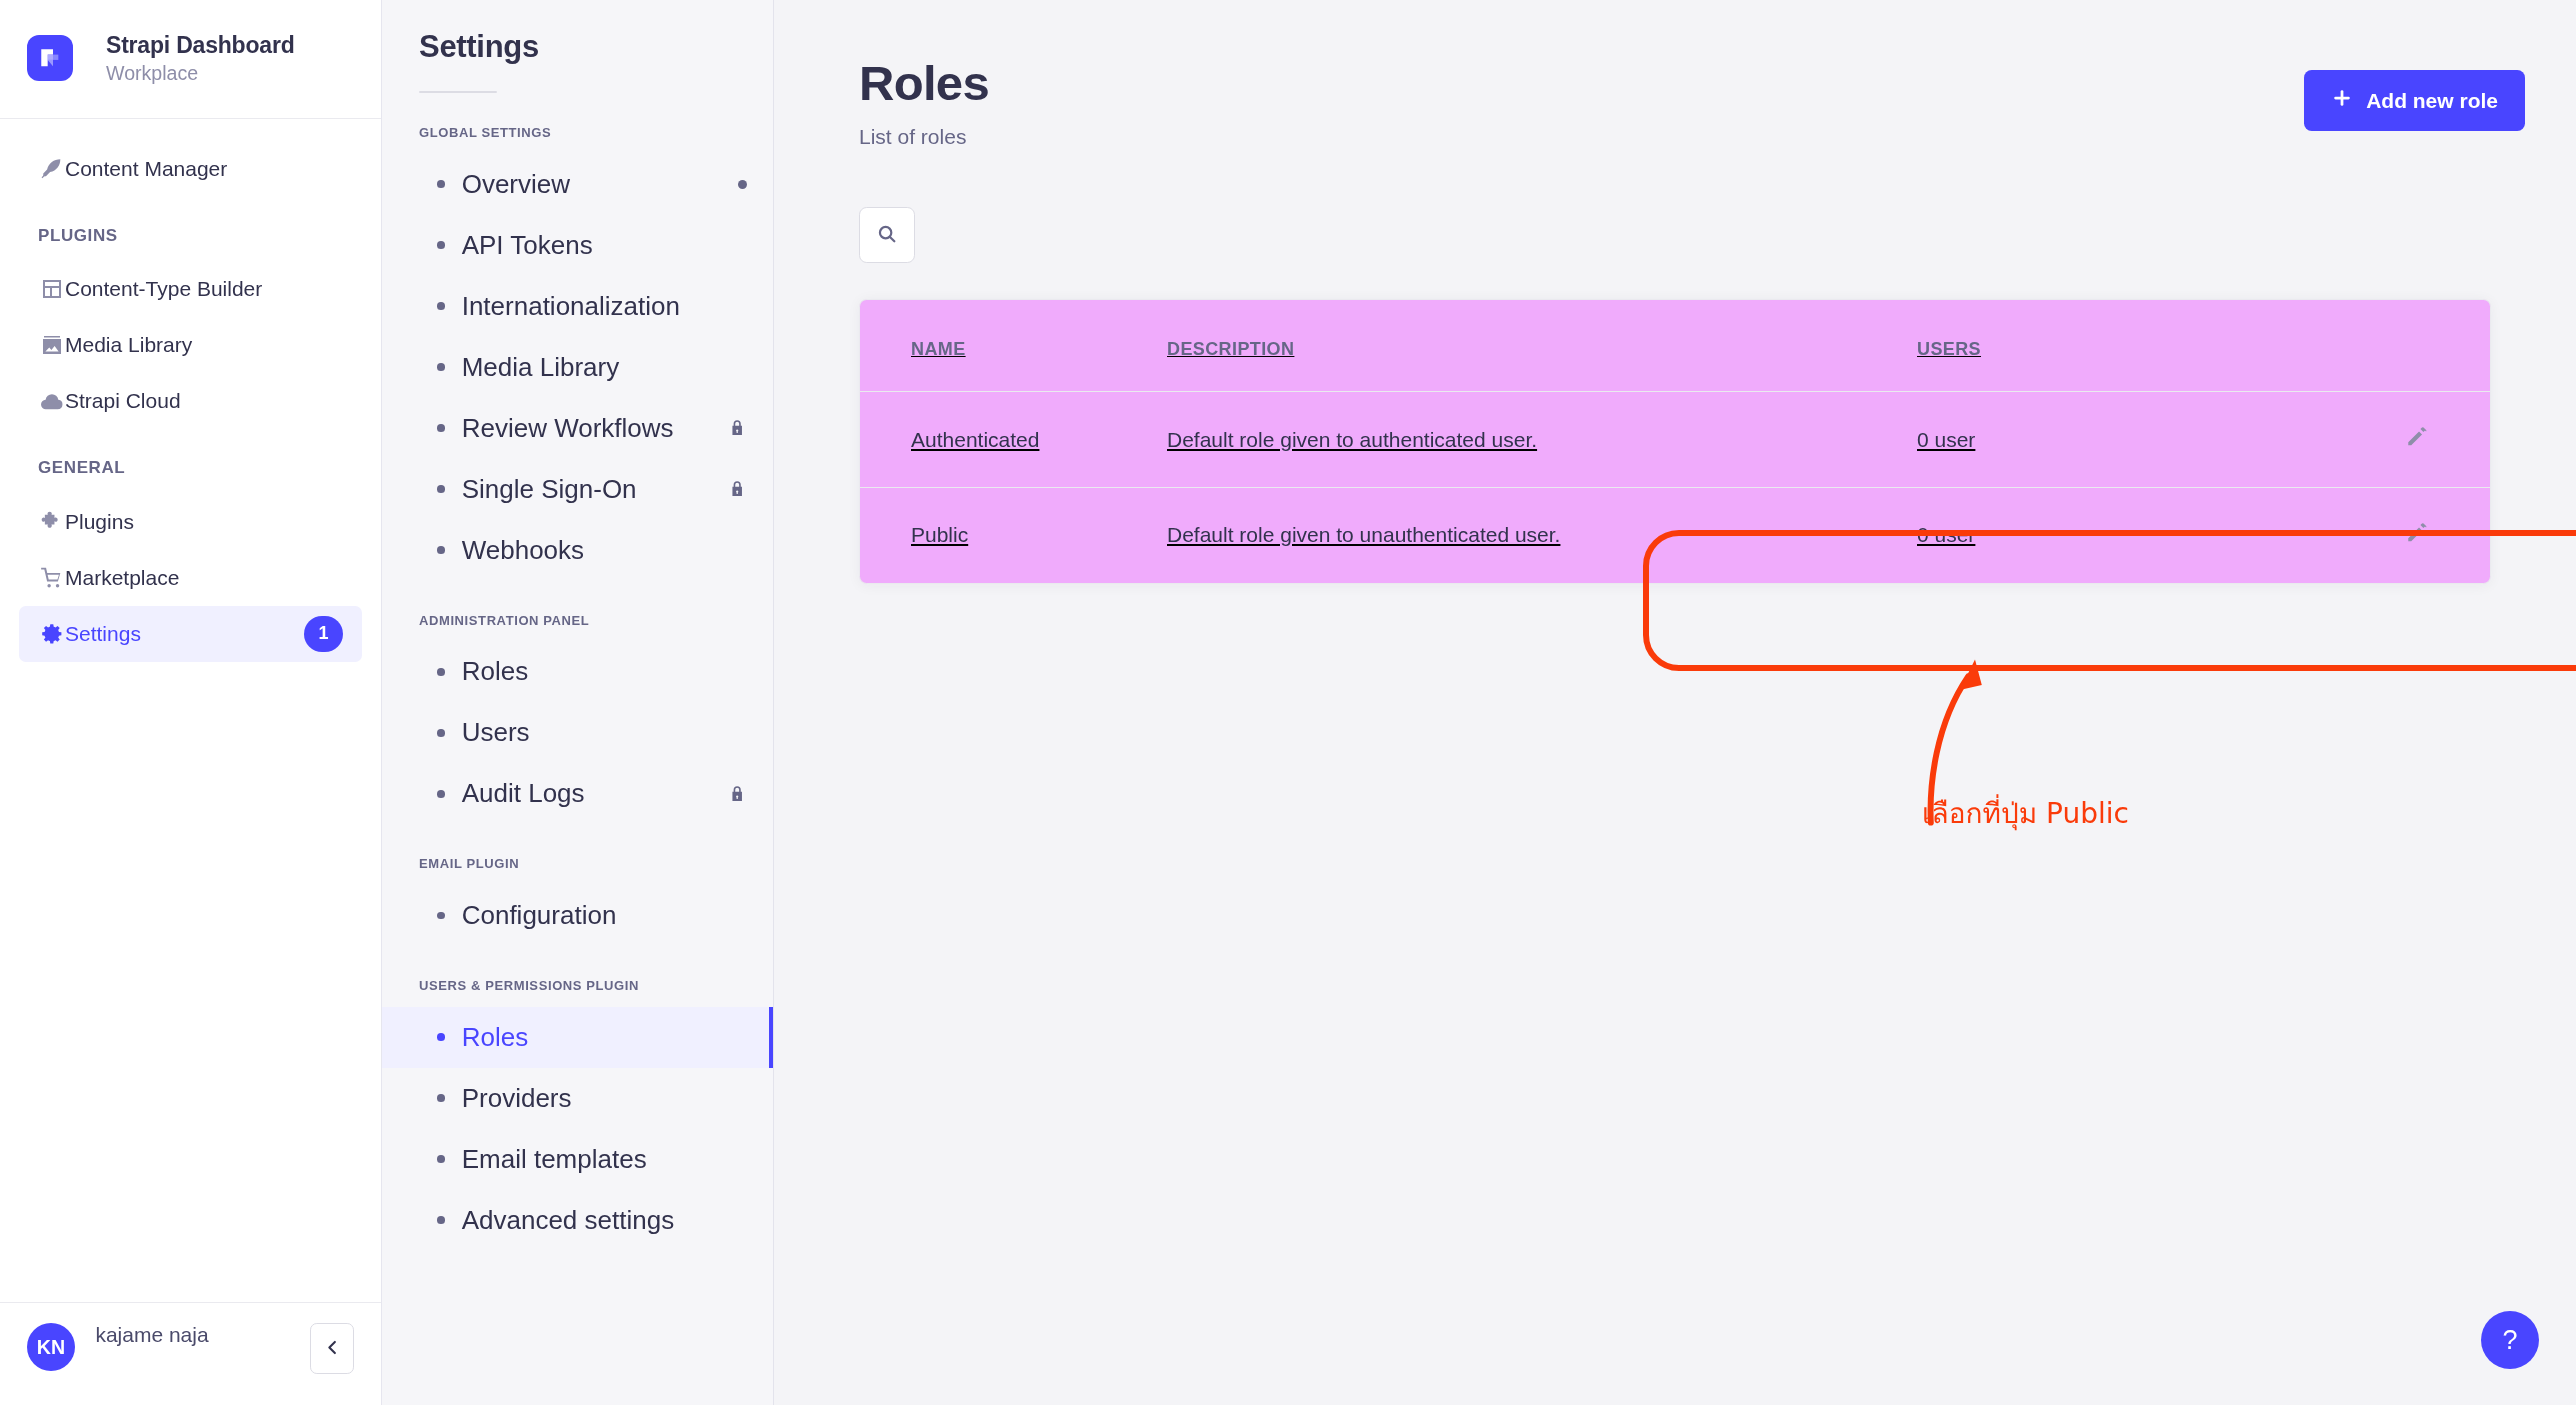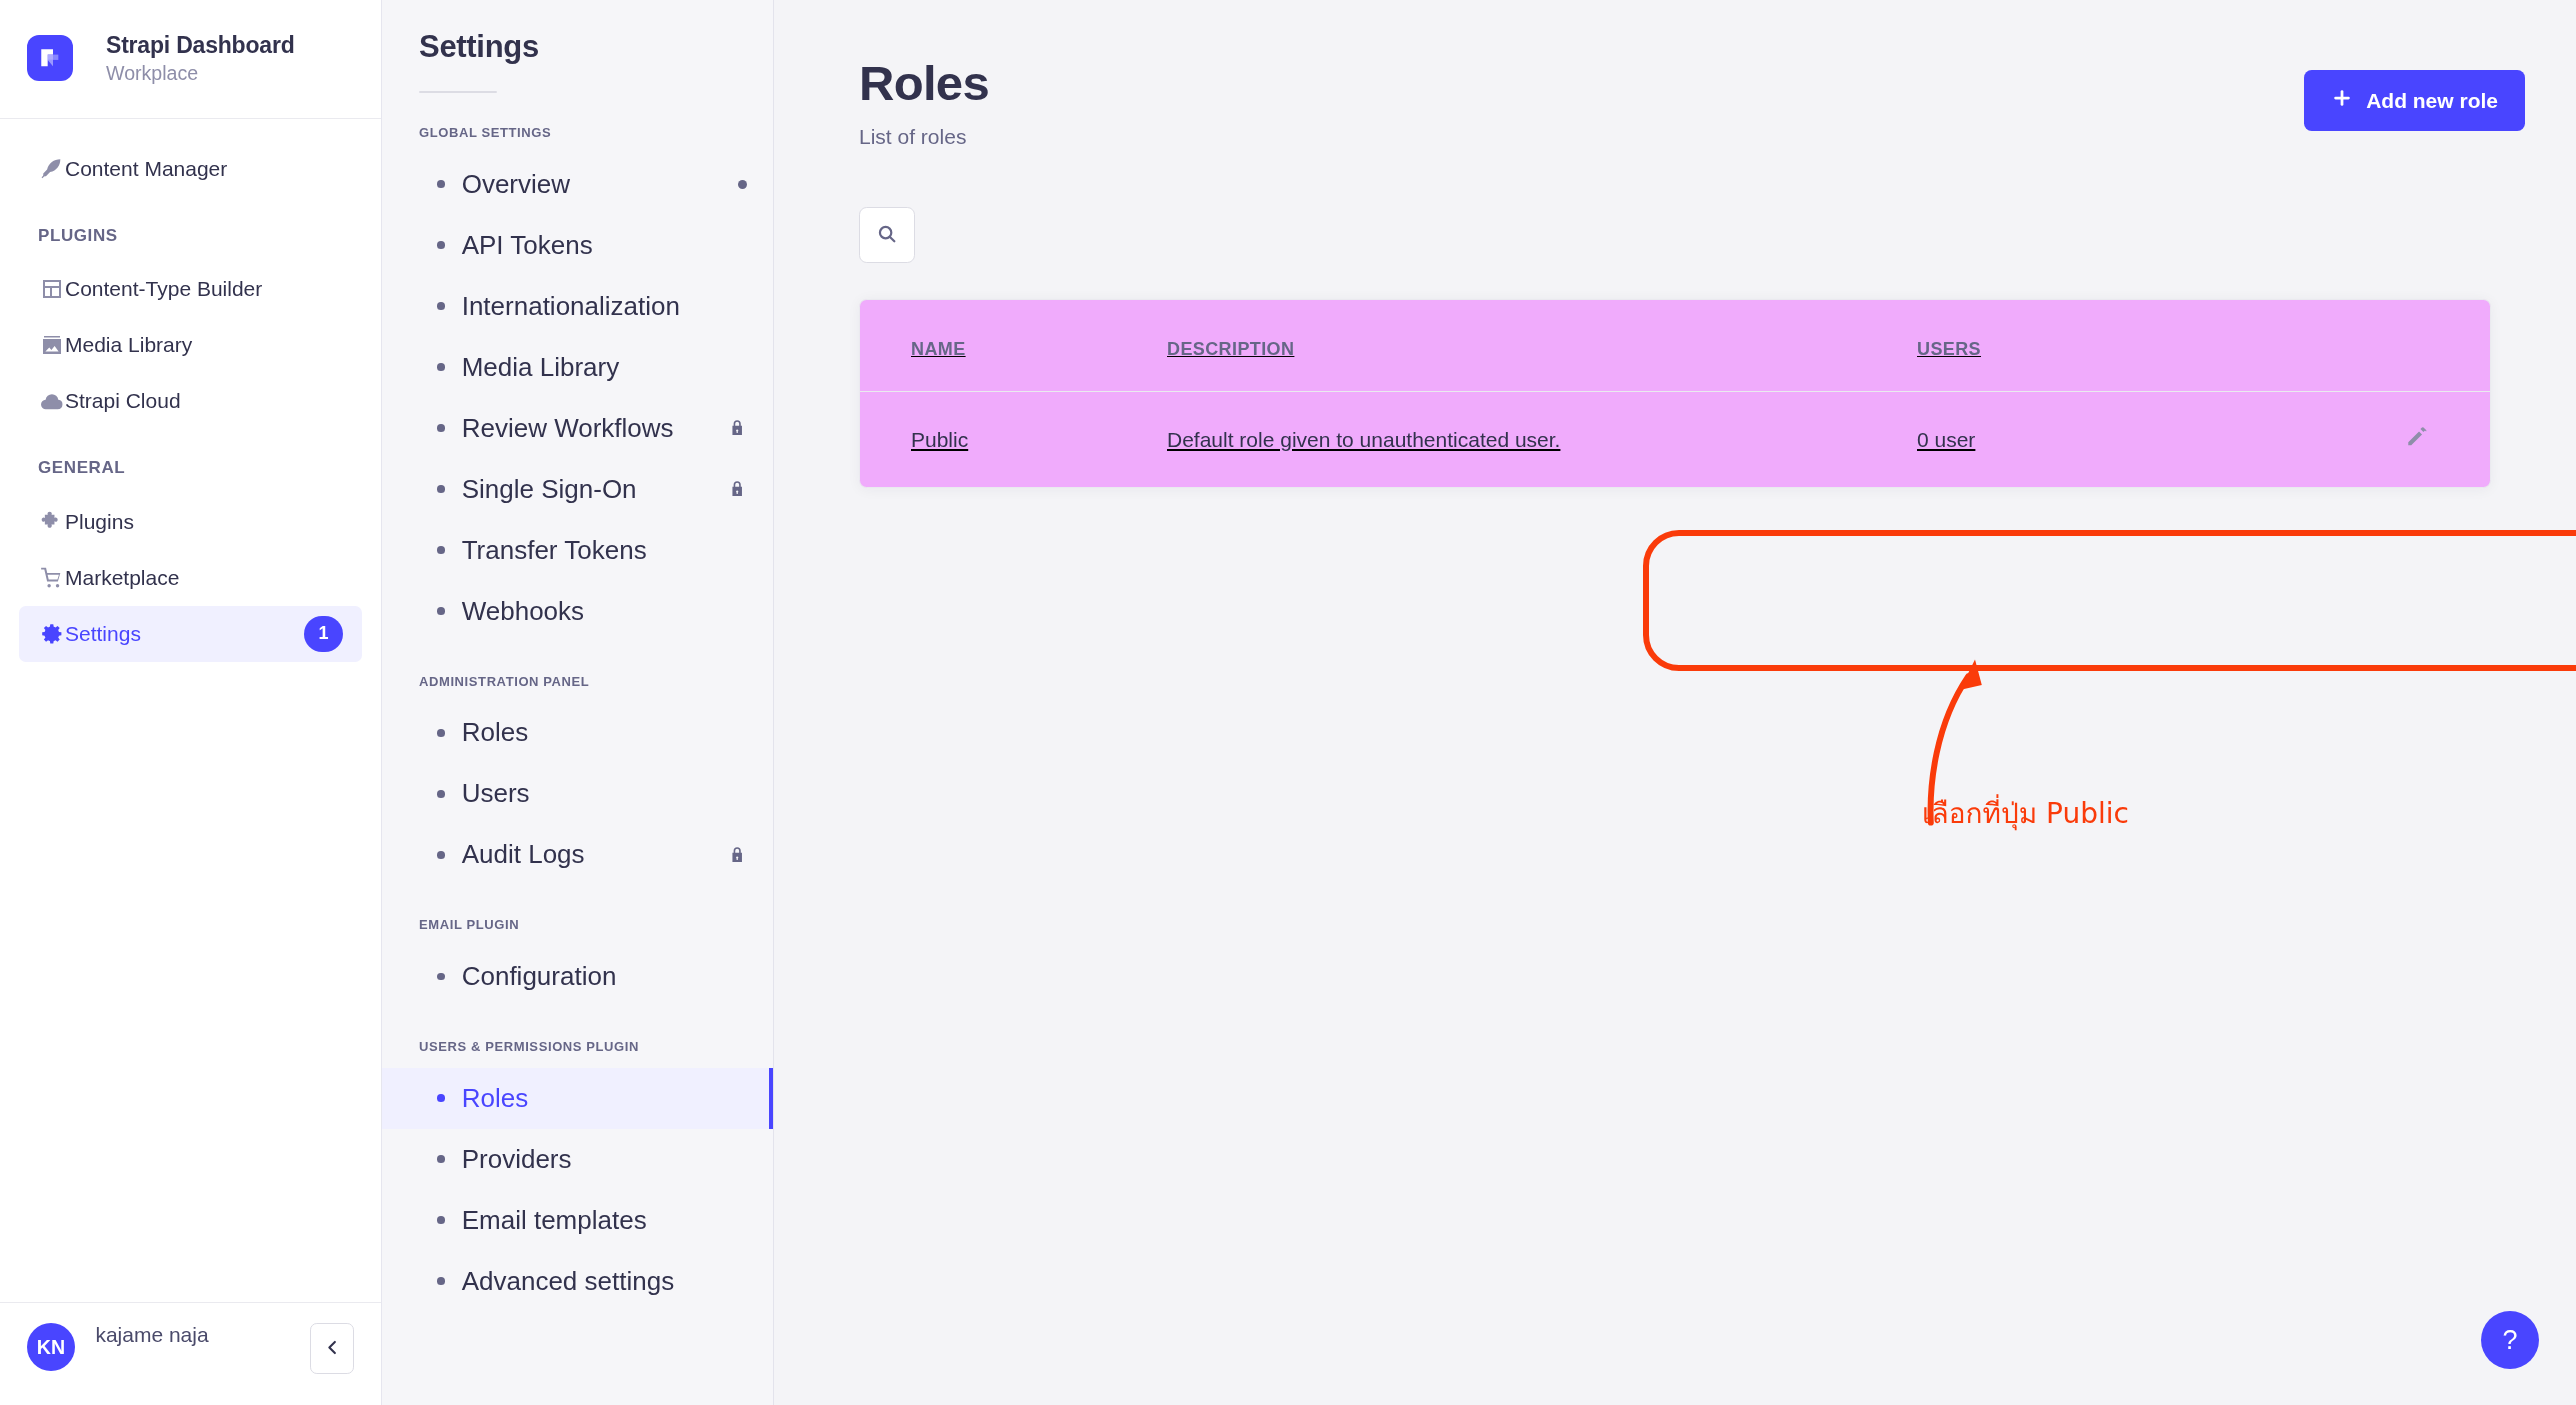--- a/index.html
+++ b/index.html
@@ -348,24 +348,20 @@
     <div class="sub-item">
       <span class="sub-bullet"></span>
       <span class="sub-item-label">Single Sign-On</span>
       <span class="sub-trail">
         <svg width="20.4" height="20.4" viewBox="0 0 24 24" fill="#666687" aria-hidden="true">
           <path d="M12 2.6a4.2 4.2 0 0 0-4.2 4.2v2.3H6.4v11h11.2v-11h-1.4V6.8A4.2 4.2 0 0 0 12 2.6zm0 1.9a2.3 2.3 0 0 1 2.3 2.3v2.3H9.7V6.8A2.3 2.3 0 0 1 12 4.5zm0 9.1a1.3 1.3 0 0 1 .7 2.4v1.6h-1.4v-1.6a1.3 1.3 0 0 1 .7-2.4z"></path>
         </svg>
       </span>
     </div>
 
-    <div class="sub-item">
-      <span class="sub-bullet"></span>
-      <span class="sub-item-label">Transfer Tokens</span>
-    </div>
 
     <div class="sub-item">
       <span class="sub-bullet"></span>
       <span class="sub-item-label">Webhooks</span>
     </div>
 
     <div class="sub-group-label">ADMINISTRATION PANEL</div>
 
     <div class="sub-item">
       <span class="sub-bullet"></span>
@@ -449,20 +445,32 @@
       <table>
         <thead>
           <tr>
             <th class="col-name">NAME</th>
             <th class="col-desc">DESCRIPTION</th>
             <th class="col-users">USERS</th>
             <th class="col-act"></th>
           </tr>
         </thead>
         <tbody>
+          <tr>
+            <td class="col-name">Authenticated</td>
+            <td class="col-desc">Default role given to authenticated user.</td>
+            <td class="col-users">0 user</td>
+            <td class="col-act">
+              <span>
+                <svg width="25.6" height="25.6" viewBox="0 0 24 24" fill="#8e8ea9" aria-hidden="true">
+                  <path d="M4 17.2V20h2.8L16.9 9.9l-2.8-2.8L4 17.2zM20.7 7.1a1 1 0 0 0 0-1.4l-2.4-2.4a1 1 0 0 0-1.4 0l-1.5 1.5 2.8 2.8 1.5-1.5z"></path>
+                </svg>
+              </span>
+            </td>
+          </tr>
           <tr>
             <td class="col-name">Public</td>
             <td class="col-desc">Default role given to unauthenticated user.</td>
             <td class="col-users">0 user</td>
             <td class="col-act">
               <span>
                 <svg width="25.6" height="25.6" viewBox="0 0 24 24" fill="#8e8ea9" aria-hidden="true">
                   <path d="M4 17.2V20h2.8L16.9 9.9l-2.8-2.8L4 17.2zM20.7 7.1a1 1 0 0 0 0-1.4l-2.4-2.4a1 1 0 0 0-1.4 0l-1.5 1.5 2.8 2.8 1.5-1.5z"></path>
                 </svg>
               </span>

